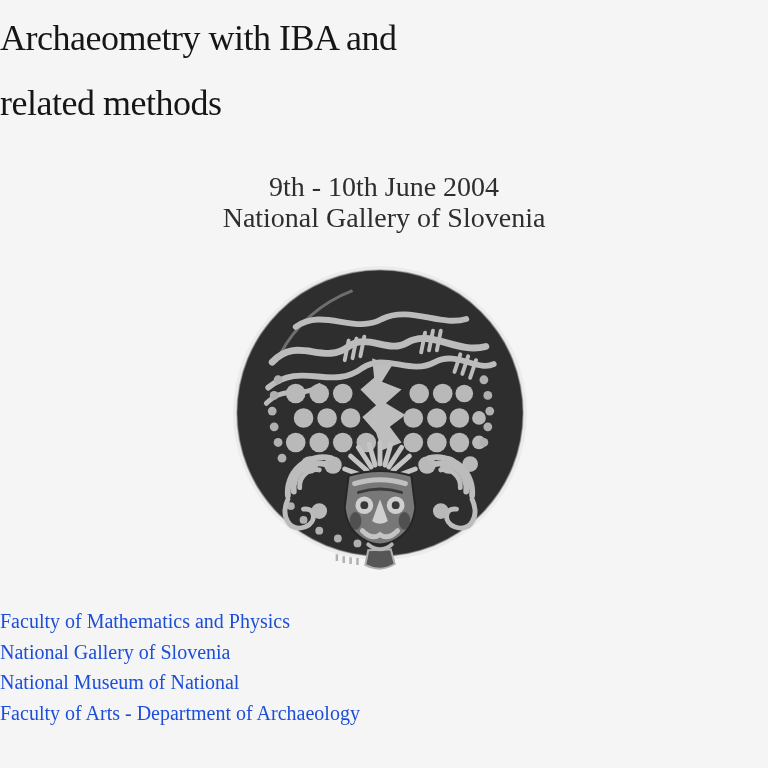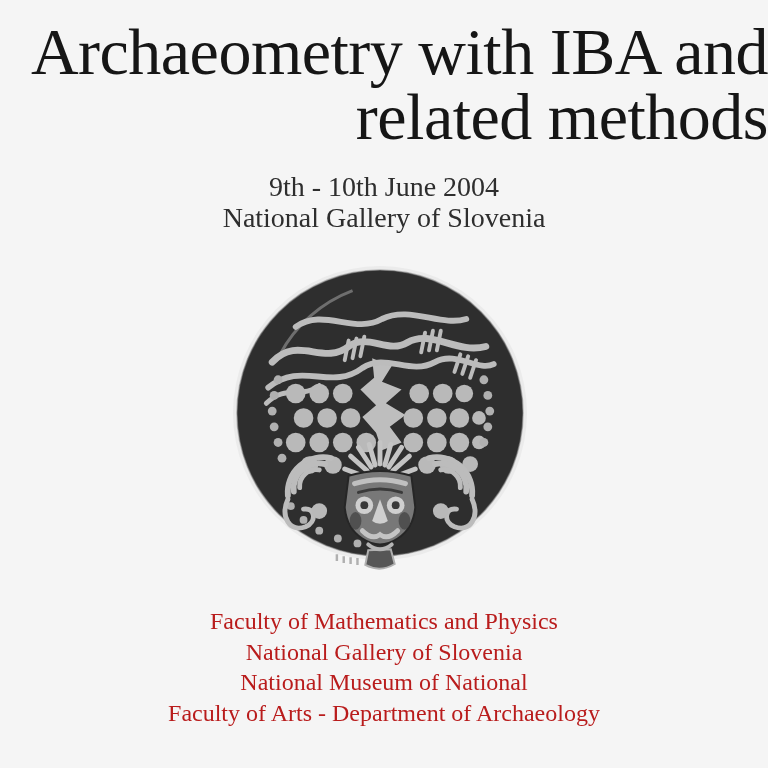--- a/index.html
+++ b/index.html
@@ -14,27 +14,26 @@
     background: #f5f5f5;
     font-family: "Liberation Serif", "DejaVu Serif", serif;
     color: #1c1c1c;
     overflow: hidden;
   }
   .title {
     position: absolute;
     top: 6px;
     left: 0;
     right: 0;
-    text-align: right;
-    font-size: 66px;
+    text-align: left;
+    font-size: 36px;
     line-height: 65px;
     font-weight: 400;
     color: #161616;
     letter-spacing: -0.5px;
-    margin-top: 13px;
   }
   .event {
     position: absolute;
     top: 171px;
     left: 0;
     right: 0;
     text-align: center;
     font-size: 28px;
     line-height: 31px;
     color: #2e2e2e;
@@ -44,24 +43,23 @@
     top: 264px;
     left: 233px;
     width: 294px;
     height: 306px;
   }
   .organizers {
     position: absolute;
     top: 606px;
     left: 0;
     right: 0;
-    text-align: center;
-    font-size: 24px;
+    font-size: 20px;
     line-height: 30.5px;
-    color: #b91c1c;
+    color: #1d4ed8;
   }
   .organizers div {
     white-space: nowrap;
   }
 </style>
 </head>
 <body>
 
 <div class="page">
 

